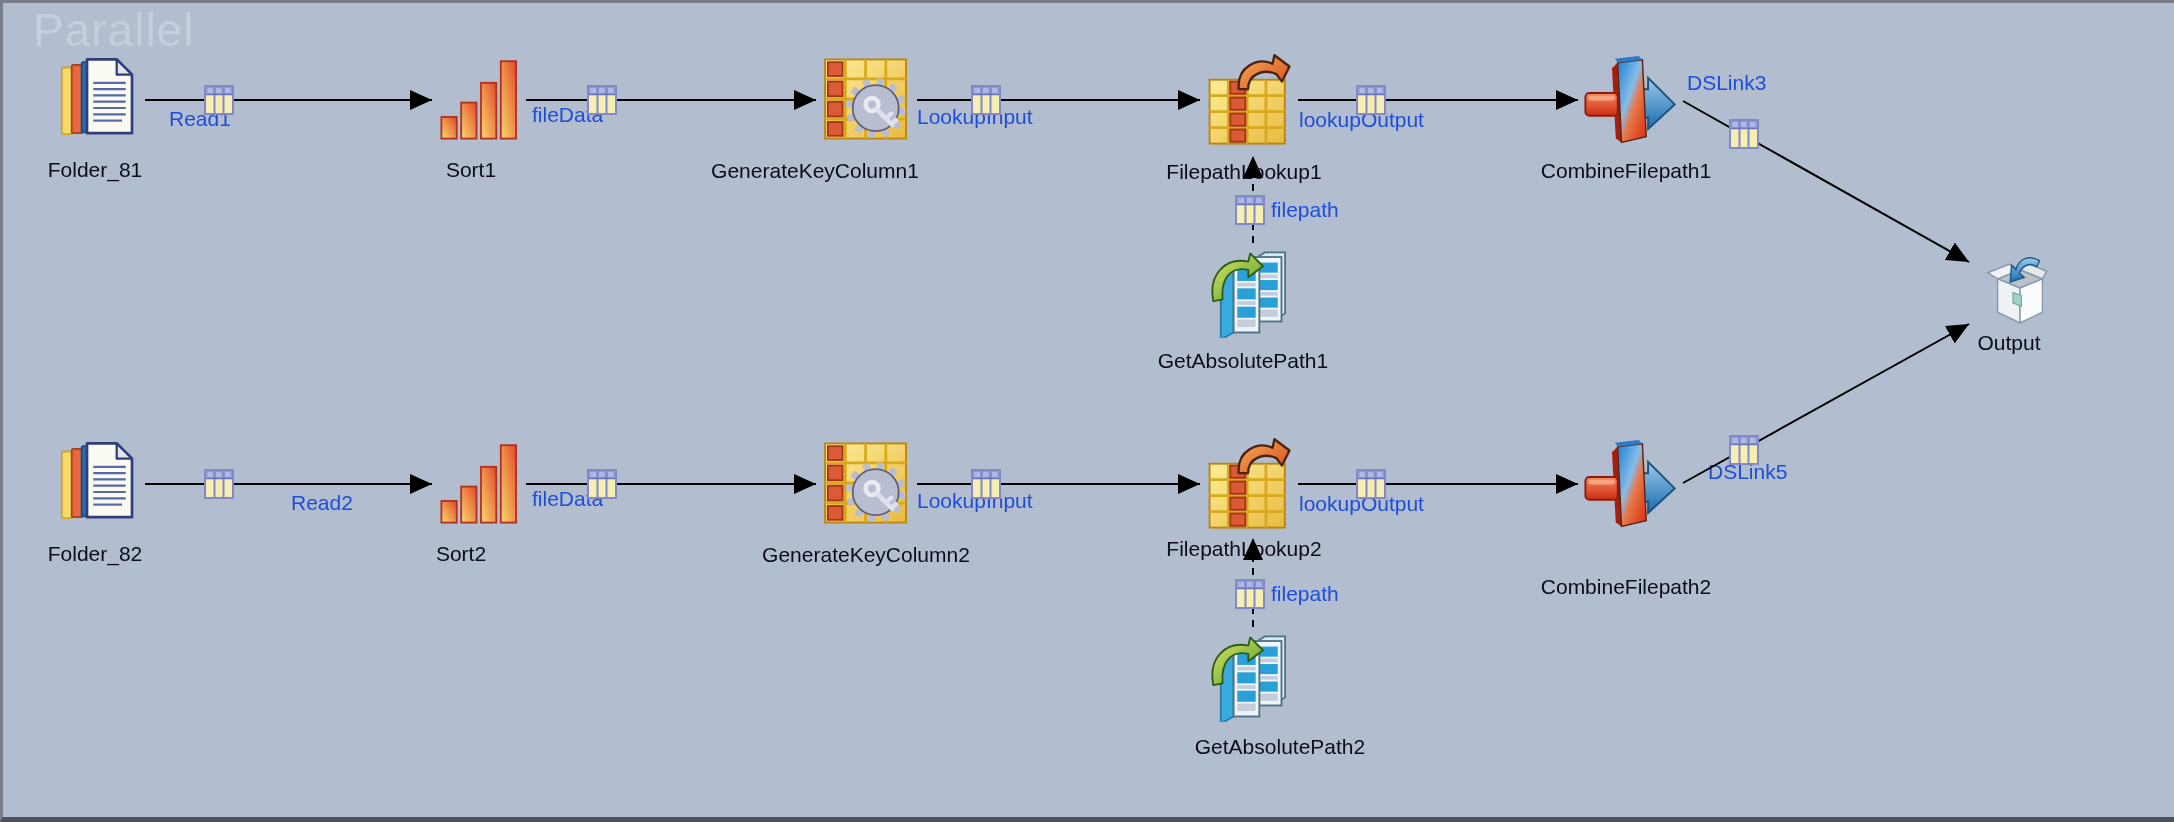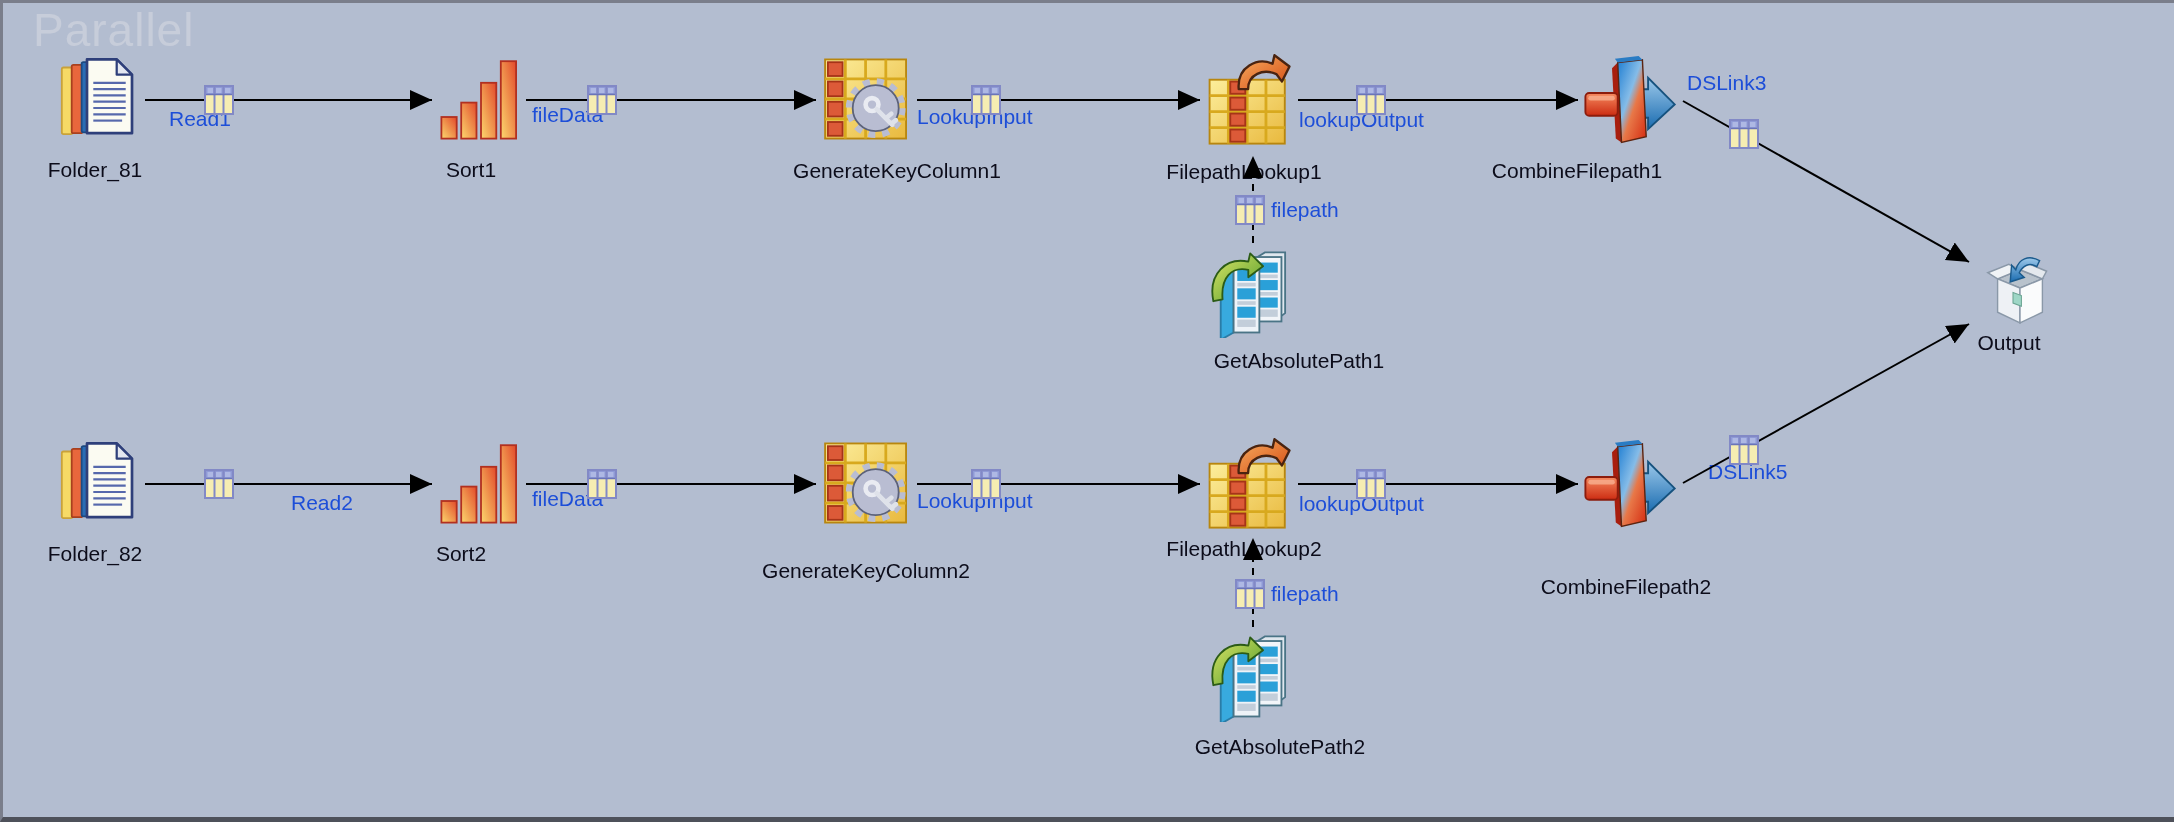--- a/index.html
+++ b/index.html
@@ -243,42 +243,42 @@
         <use href="#i-sort"></use>
       </svg>
   </div>
   <div class="stage-label" style="left:468px;top:155px">Sort1</div>
 
   <div class="stage" style="left:816px;top:50px;width:95px;height:92px">
     <svg viewBox="0 0 100 100">
         <use href="#i-gkc"></use>
       </svg>
   </div>
-  <div class="stage-label" style="left:894px;top:156px">GenerateKeyColumn1</div>
+  <div class="stage-label" style="left:812px;top:156px">GenerateKeyColumn1</div>
 
   <div class="stage" style="left:1200px;top:48px;width:94px;height:95px">
     <svg viewBox="0 0 100 100">
         <use href="#i-lookup"></use>
       </svg>
   </div>
   <div class="stage-label" style="left:1241px;top:157px">FilepathLookup1</div>
 
   <div class="stage" style="left:1203px;top:243px;width:92px;height:92px">
     <svg viewBox="0 0 100 100">
         <use href="#i-servers"></use>
       </svg>
   </div>
-  <div class="stage-label" style="left:1296px;top:346px">GetAbsolutePath1</div>
+  <div class="stage-label" style="left:1240px;top:346px">GetAbsolutePath1</div>
 
   <div class="stage" style="left:1578px;top:52px;width:100px;height:95px">
     <svg viewBox="0 0 100 100">
         <use href="#i-combine"></use>
       </svg>
   </div>
-  <div class="stage-label" style="left:1574px;top:156px">CombineFilepath1</div>
+  <div class="stage-label" style="left:1623px;top:156px">CombineFilepath1</div>
 
   <div class="stage" style="left:1982px;top:250px;width:70px;height:76px">
     <svg viewBox="0 0 100 100" preserveAspectRatio="none">
         <use href="#i-output"></use>
       </svg>
   </div>
   <div class="stage-label" style="left:2006px;top:328px">Output</div>
 
   <div class="stage" style="left:48px;top:434px;width:90px;height:92px">
     <svg viewBox="0 0 100 100">
@@ -292,21 +292,21 @@
         <use href="#i-sort"></use>
       </svg>
   </div>
   <div class="stage-label" style="left:458px;top:539px">Sort2</div>
 
   <div class="stage" style="left:816px;top:434px;width:95px;height:92px">
     <svg viewBox="0 0 100 100">
         <use href="#i-gkc"></use>
       </svg>
   </div>
-  <div class="stage-label" style="left:863px;top:556px">GenerateKeyColumn2</div>
+  <div class="stage-label" style="left:863px;top:540px">GenerateKeyColumn2</div>
 
   <div class="stage" style="left:1200px;top:432px;width:94px;height:95px">
     <svg viewBox="0 0 100 100">
         <use href="#i-lookup"></use>
       </svg>
   </div>
   <div class="stage-label" style="left:1241px;top:534px">FilepathLookup2</div>
 
   <div class="stage" style="left:1203px;top:627px;width:92px;height:92px">
     <svg viewBox="0 0 100 100">

